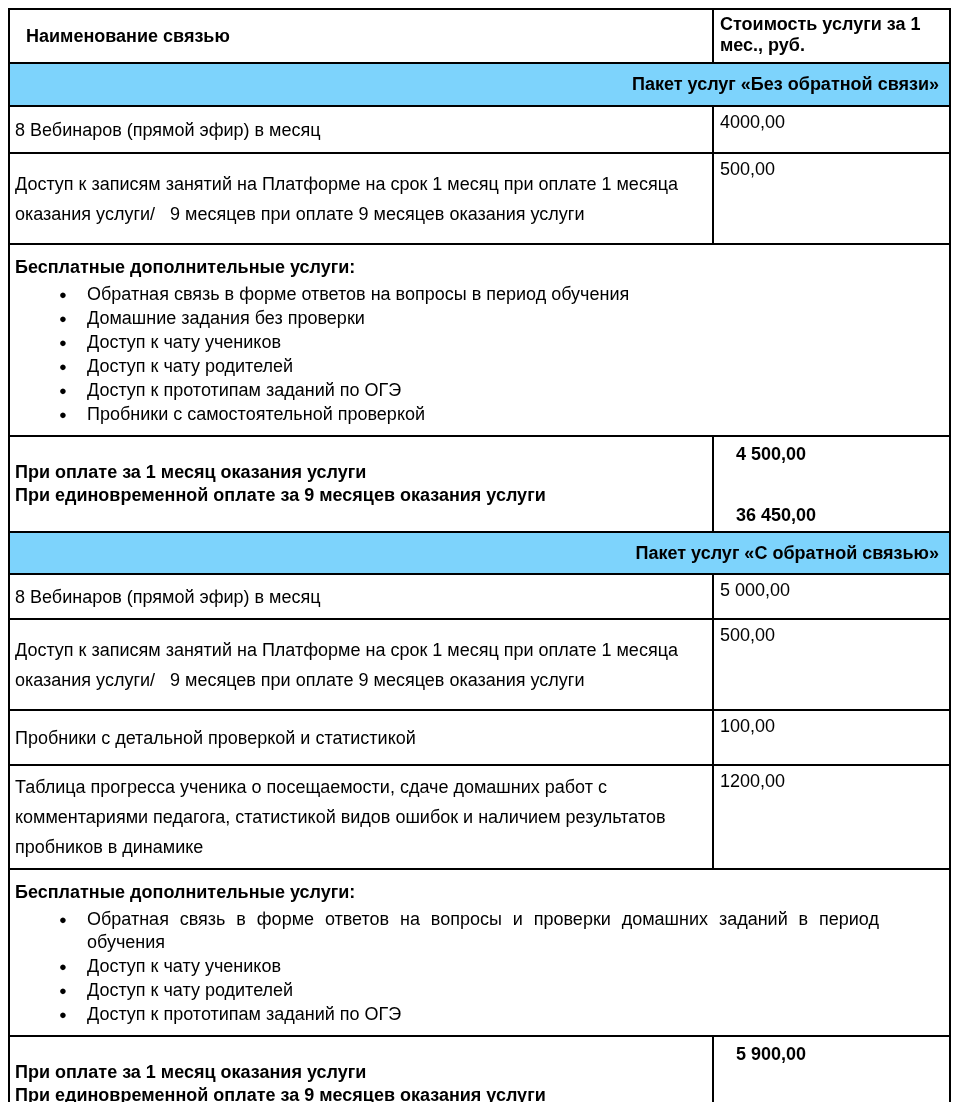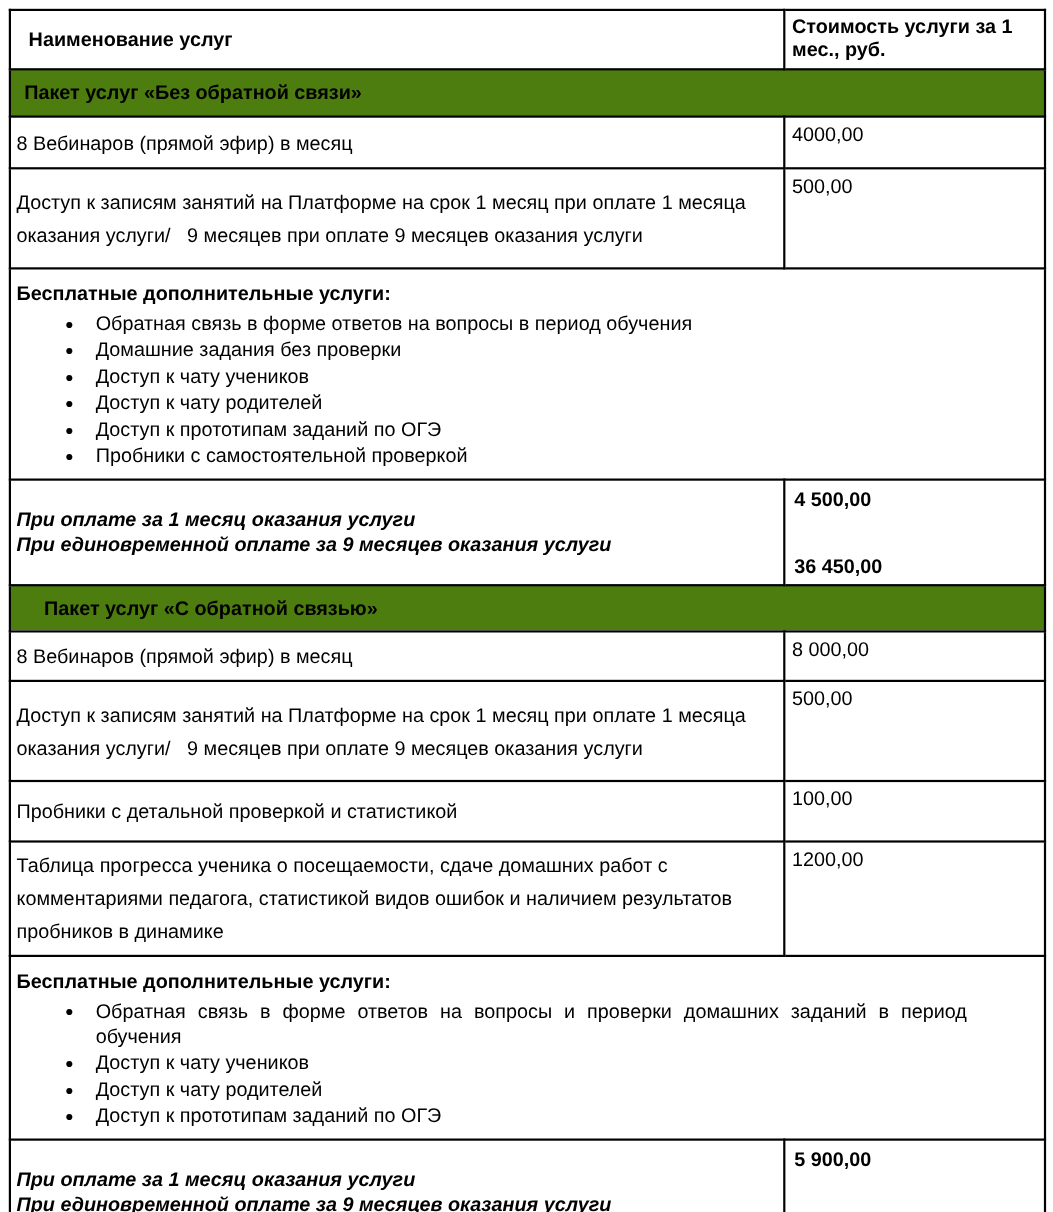--- a/index.html
+++ b/index.html
@@ -45,24 +45,25 @@
     text-align: left;
     vertical-align: top;
     font-weight: bold;
     padding: 4px 8px 4px 6px;
     line-height: 21px;
     font-size: 18px;
     border-radius: 21px;
   }
   
   td.section {
-    background: #4d7c0f;
+    background: #7dd3fc;
     font-weight: bold;
     vertical-align: middle;
     padding: 8px 10px 8px 12px;
+    text-align: right;
   }
   td.section.indent2 { padding-left: 30px; }
   
   td.svc-name {
     vertical-align: middle;
     padding: 6px 14px 6px 5px;
     line-height: 30px;
     white-space: pre-wrap;
     margin-left: 30px;
   }
@@ -99,51 +100,50 @@
     left: -28px;
     top: 0;
     font-size: 13px;
     line-height: 23px;
   }
   
   td.pay-name {
     vertical-align: middle;
     font-weight: bold;
     padding: 6px 10px 6px 5px;
-    font-style: italic;
   }
   td.pay-name p {
     margin: 0;
     line-height: 23px;
   }
   td.pay-name p + p { }
   td.pay-price {
     vertical-align: top;
     font-weight: bold;
-    padding: 6px 8px 4px 8px;
+    padding: 6px 8px 4px 22px;
   }
   td.pay-price p {
     margin: 0;
     line-height: 23px;
   }
   td.pay-price p + p { margin-top: 38px; }
 </style>
 </head>
 <body>
 
 <div class="page">
   <table class="pricing">
     <colgroup>
       <col class="c-name">
       <col class="c-price">
     </colgroup>
 
     <tbody>
         <tr style="height:54px">
-      <th class="h-name">Наименование услуг</th>
+      <th class="h-name">Наименование связью</th>
       <th class="h-price">Стоимость услуги за 1 мес., руб.</th>
     </tr>
 
     <tr style="height:43px">
       <td class="section" colspan="2">Пакет услуг «Без обратной связи»</td>
     </tr>
 
     <tr style="height:47px">
       <td class="svc-name">8 Вебинаров (прямой эфир) в месяц</td>
       <td class="svc-price">4000,00</td>
@@ -178,21 +178,21 @@
         <p>36 450,00</p>
       </td>
     </tr>
 
     <tr style="height:42px">
       <td class="section indent2" colspan="2">Пакет услуг «С обратной связью»</td>
     </tr>
 
     <tr style="height:45px">
       <td class="svc-name">8 Вебинаров (прямой эфир) в месяц</td>
-      <td class="svc-price">8 000,00</td>
+      <td class="svc-price">5 000,00</td>
     </tr>
 
     <tr style="height:91px">
       <td class="svc-name">Доступ к записям занятий на Платформе на срок 1 месяц при оплате 1 месяца оказания услуги/   9 месяцев при оплате 9 месяцев оказания услуги</td>
       <td class="svc-price">500,00</td>
     </tr>
 
     <tr style="height:55px">
       <td class="svc-name">Пробники с детальной проверкой и статистикой</td>
       <td class="svc-price">100,00</td>

